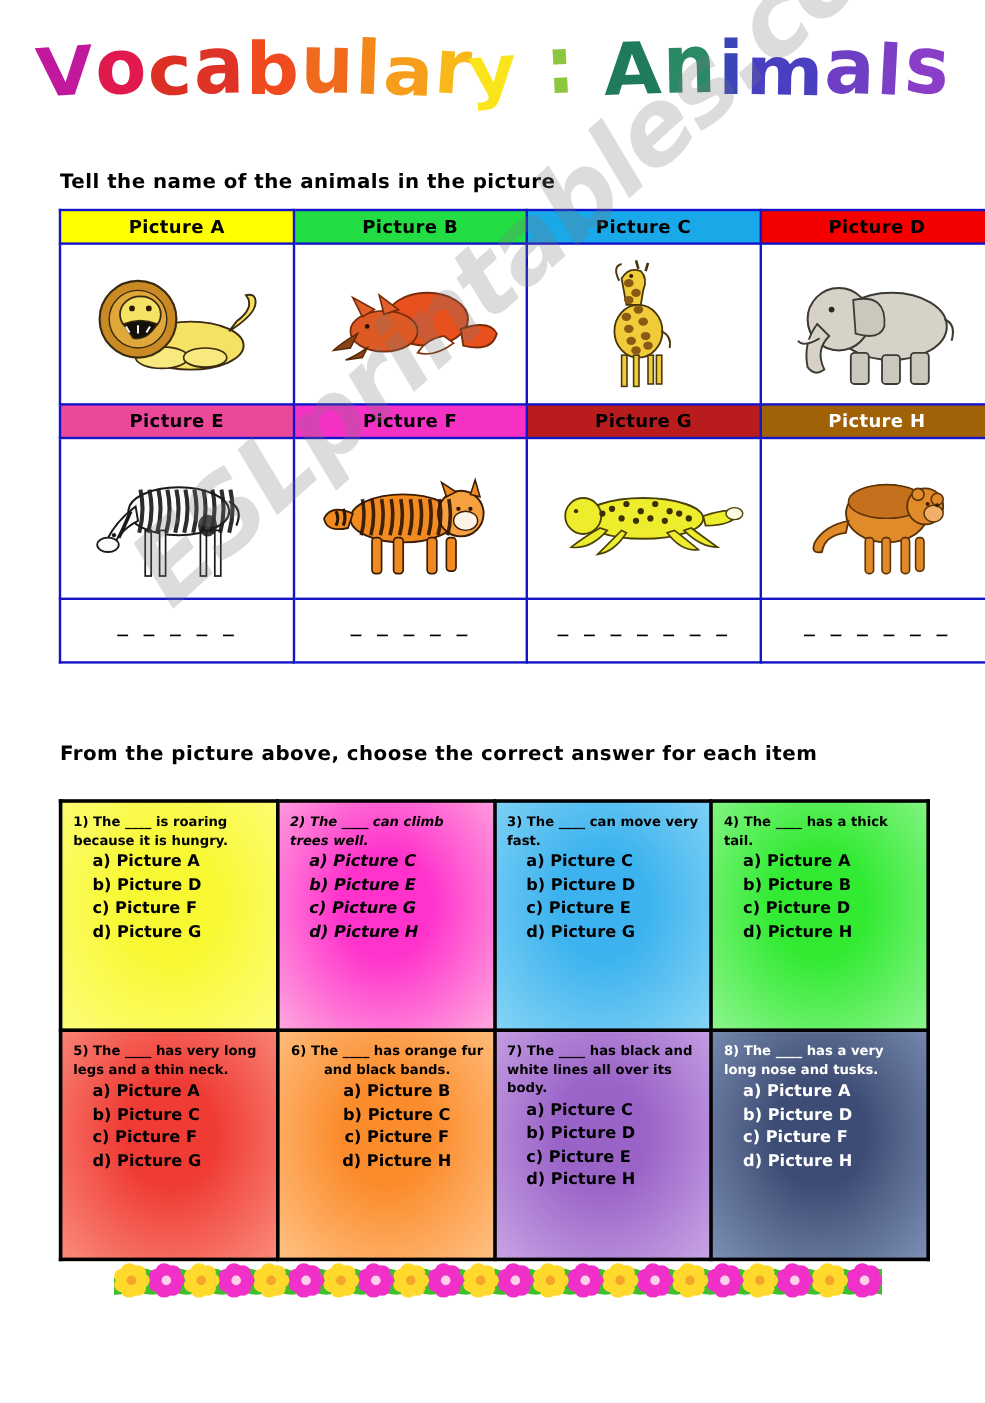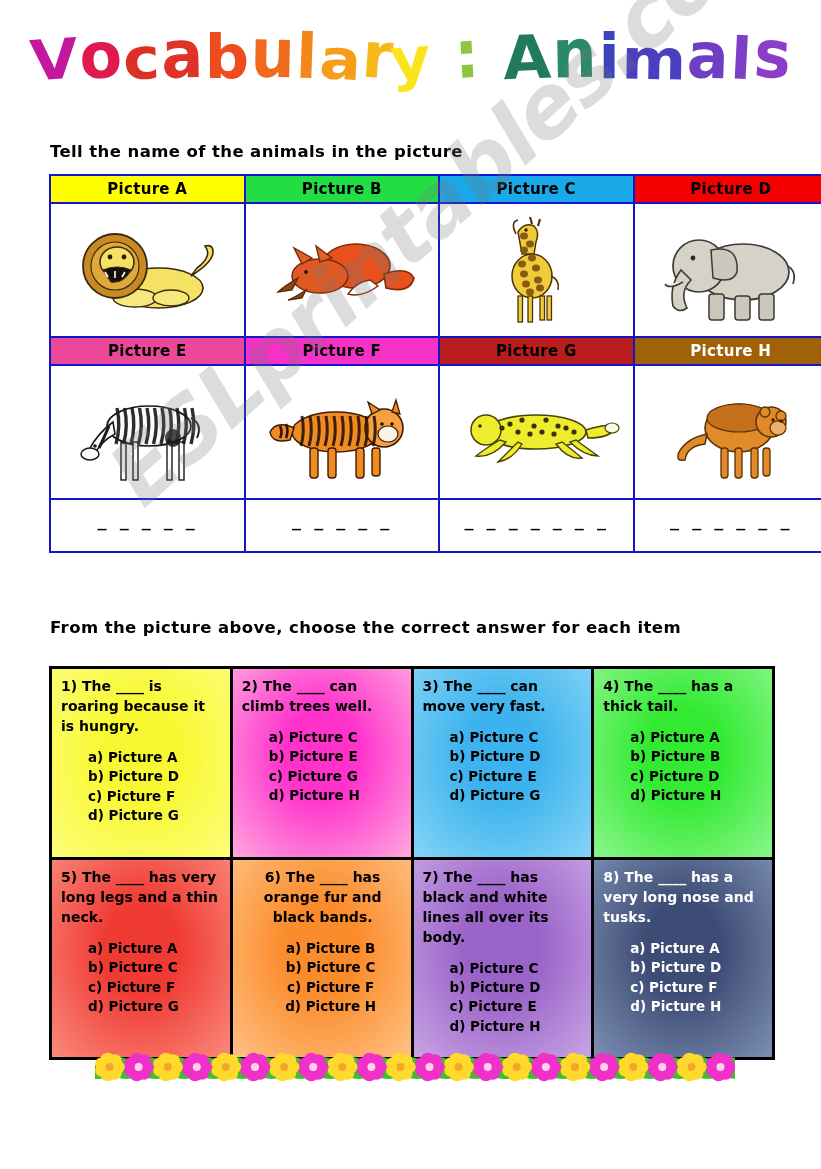--- a/index.html
+++ b/index.html
@@ -135,27 +135,27 @@
     z-index: 6;
   }
   #question-grid td {
     border: 3px solid #000000;
     padding: 8px 7px 10px 9px;
     vertical-align: top;
     height: 170px;
   }
   .q-stem {
     font-family: "DejaVu Sans", sans-serif;
-    font-size: 14px;
+    font-size: 11px;
     font-weight: bold;
     line-height: 1.42;
     margin: 0 0 1px 0;
   }
   .q-opts {
-    margin: 11px;
+    margin: 0;
     padding: 0 0 0 16px;
     list-style: none;
   }
   .q-opts li {
     font-family: "DejaVu Sans", sans-serif;
     font-size: 13.5px;
     font-weight: bold;
     line-height: 1.44;
     white-space: nowrap;
   }
@@ -381,21 +381,21 @@
       <tr>
         <td style="background: radial-gradient(at 50% 45%, rgb(248, 248, 50) 0%, rgb(248, 248, 50) 30%, rgb(253, 253, 122) 100%);">
           <p class="q-stem q-dark-text">1) The ____ is roaring because it is hungry.</p>
           <ul class="q-opts">
             <li class="q-dark-text">a) Picture A</li>
             <li class="q-dark-text">b) Picture D</li>
             <li class="q-dark-text">c) Picture F</li>
             <li class="q-dark-text">d) Picture G</li>
           </ul>
         </td>
-        <td style="background: radial-gradient(at 50% 45%, rgb(255, 51, 204) 0%, rgb(255, 51, 204) 30%, rgb(255, 168, 222) 100%);">
+        <td style="background: radial-gradient(at 50% 45%, rgb(255, 51, 204) 0%, rgb(255, 51, 204) 30%, rgb(255, 168, 222) 100%); font-style: italic;">
           <p class="q-stem q-dark-text">2) The ____ can climb trees well.</p>
           <ul class="q-opts">
             <li class="q-dark-text">a) Picture C</li>
             <li class="q-dark-text">b) Picture E</li>
             <li class="q-dark-text">c) Picture G</li>
             <li class="q-dark-text">d) Picture H</li>
           </ul>
         </td>
         <td style="background: radial-gradient(at 50% 45%, rgb(60, 179, 238) 0%, rgb(60, 179, 238) 30%, rgb(134, 212, 246) 100%);">
           <p class="q-stem q-dark-text">3) The ____ can move very fast.</p>

